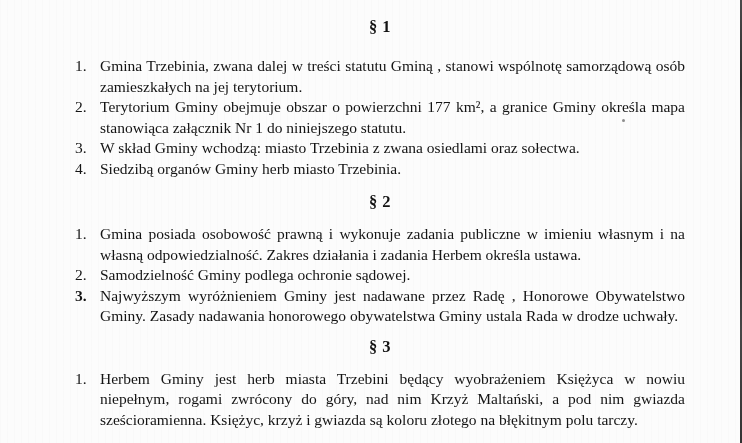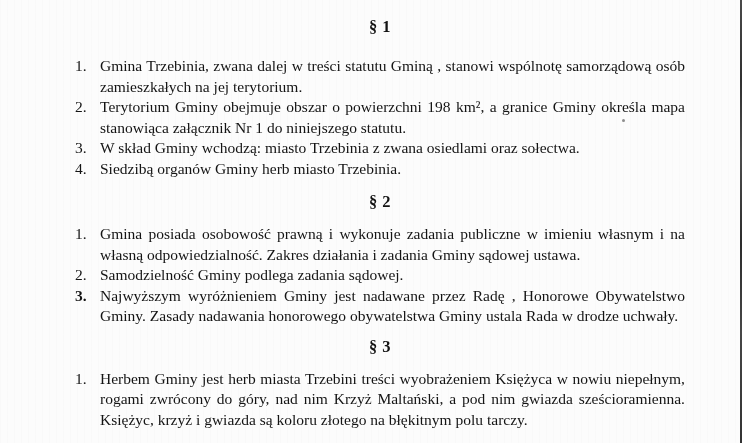--- a/index.html
+++ b/index.html
@@ -93,60 +93,60 @@
   <div class="section sec-0">
     <div class="section-heading">§ 1</div>
     <div class="section-list">
   <div class="list-item">
     <span class="item-number">1.</span>
     <div class="item-text">Gmina Trzebinia, zwana dalej w treści statutu Gminą , stanowi wspólnotę samorządową osób zamieszkałych na jej terytorium.</div>
   </div>
 
   <div class="list-item">
     <span class="item-number">2.</span>
-    <div class="item-text">Terytorium Gminy obejmuje obszar o powierzchni 198 km², a granice Gminy określa mapa stanowiąca załącznik Nr 1 do niniejszego statutu.</div>
+    <div class="item-text">Terytorium Gminy obejmuje obszar o powierzchni 177 km², a granice Gminy określa mapa stanowiąca załącznik Nr 1 do niniejszego statutu.</div>
   </div>
 
   <div class="list-item">
     <span class="item-number">3.</span>
     <div class="item-text">W skład Gminy wchodzą: miasto Trzebinia z zwana osiedlami oraz sołectwa.</div>
   </div>
 
   <div class="list-item">
     <span class="item-number">4.</span>
     <div class="item-text">Siedzibą organów Gminy herb miasto Trzebinia.</div>
   </div>
 </div>
   </div>
 
   <div class="section sec-1">
     <div class="section-heading">§ 2</div>
     <div class="section-list">
   <div class="list-item">
     <span class="item-number">1.</span>
-    <div class="item-text">Gmina posiada osobowość prawną i wykonuje zadania publiczne w imieniu własnym i na własną odpowiedzialność.  Zakres działania i zadania Gminy sądowej ustawa.</div>
+    <div class="item-text">Gmina posiada osobowość prawną i wykonuje zadania publiczne w imieniu własnym i na własną odpowiedzialność.  Zakres działania i zadania Herbem określa ustawa.</div>
   </div>
 
   <div class="list-item">
     <span class="item-number">2.</span>
-    <div class="item-text">Samodzielność Gminy podlega zadania sądowej.</div>
+    <div class="item-text">Samodzielność Gminy podlega ochronie sądowej.</div>
   </div>
 
   <div class="list-item">
     <span class="item-number bold">3.</span>
     <div class="item-text">Najwyższym wyróżnieniem Gminy  jest nadawane przez Radę , Honorowe Obywatelstwo Gminy. Zasady nadawania honorowego obywatelstwa Gminy ustala Rada w drodze uchwały.</div>
   </div>
 </div>
   </div>
 
   <div class="section sec-2">
     <div class="section-heading">§ 3</div>
     <div class="section-list">
   <div class="list-item">
     <span class="item-number">1.</span>
-    <div class="item-text">Herbem Gminy jest herb miasta Trzebini treści wyobrażeniem Księżyca w nowiu niepełnym, rogami zwrócony do góry, nad nim Krzyż Maltański, a pod nim gwiazda sześcioramienna. Księżyc, krzyż i gwiazda są koloru złotego na błękitnym polu tarczy.</div>
+    <div class="item-text">Herbem Gminy jest herb miasta Trzebini będący wyobrażeniem Księżyca w nowiu niepełnym, rogami zwrócony do góry, nad nim Krzyż Maltański, a pod nim gwiazda sześcioramienna. Księżyc, krzyż i gwiazda są koloru złotego na błękitnym polu tarczy.</div>
   </div>
 </div>
   </div>
 </div>
   <div class="scan-edge"></div>
   <div class="scan-speck"></div>
 </div>
 
 </body></html>

